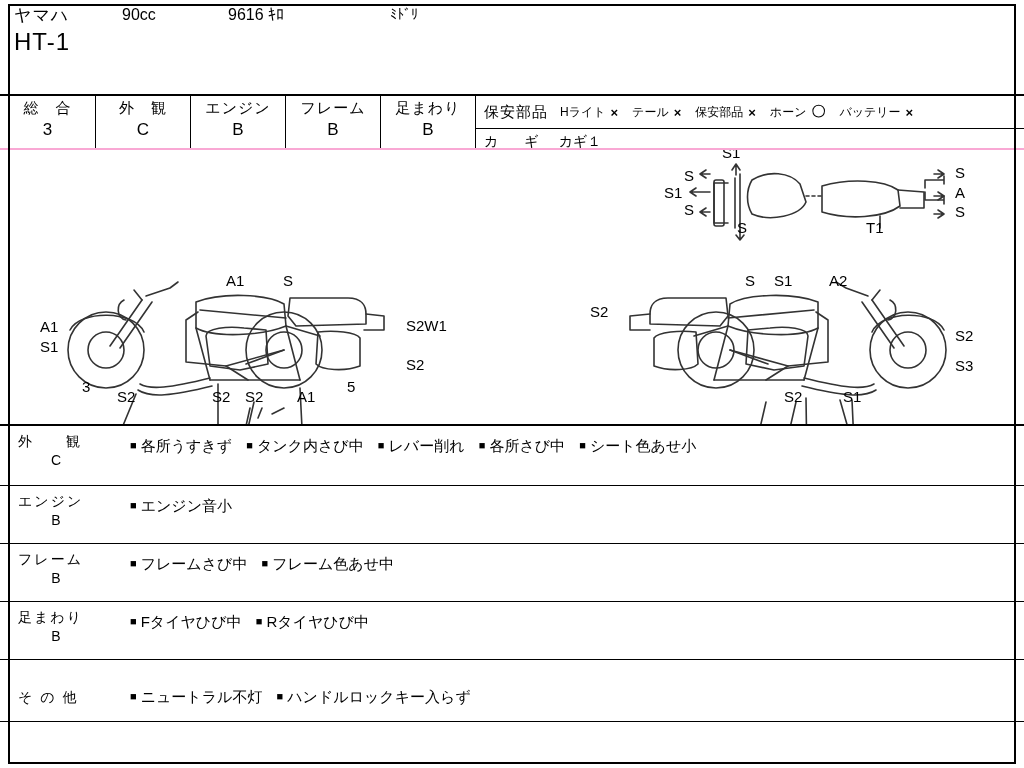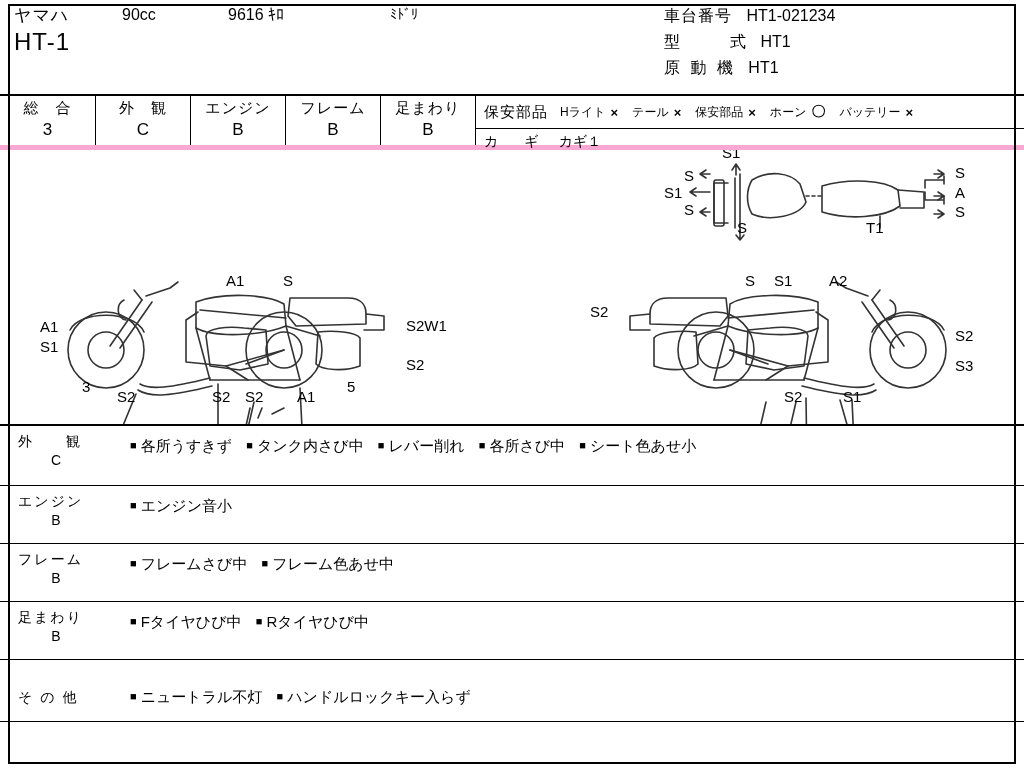--- a/index.html
+++ b/index.html
@@ -61,21 +61,21 @@
     line-height: 26px;
   }
   .hdr-right div span.lbl { display: inline-block; }
   .hdr-vin-label { letter-spacing: 1px; }
   .hdr-kata-label { letter-spacing: 6px; }
 
   
   .grades {
     position: relative;
     height: 54px;
-    border-bottom: 5px solid #f9a8d4;
+    border-bottom: 2px solid #f9a8d4;
     box-sizing: border-box;
     display: flex;
   }
   .grade-cell {
     border-right: 1.5px solid #000;
     box-sizing: border-box;
     text-align: center;
     padding-top: 3px;
   }
   .grade-cell .g-label {
@@ -181,34 +181,20 @@
 <body>
 
 <div id="sheet">
 
   <div class="header">
     <div class="hdr-maker">ヤマハ</div>
     <div class="hdr-model">HT-1</div>
     <div class="hdr-disp">90cc</div>
     <div class="hdr-mileage">9616 ｷﾛ</div>
     <div class="hdr-color">ﾐﾄﾞﾘ</div>
-    <div class="hdr-right">
-      <div>
-        <span class="lbl hdr-vin-label">車台番号</span>
-        <span style="margin-left:10px;">HT1-021234</span>
-      </div>
-      <div>
-        <span class="lbl hdr-kata-label">型　　式</span>
-        <span style="margin-left:4px;">HT1</span>
-      </div>
-      <div>
-        <span class="lbl" style="letter-spacing:3px;">原 動 機</span>
-        <span style="margin-left:8px;">HT1</span>
-      </div>
-    </div>
   </div>
 
   <div class="grades">
     <div class="grade-cell grade-total">
       <span class="g-label">総　合</span>
       <span class="g-value">3</span>
     </div>
     <div class="grade-cell grade-w">
       <span class="g-label">外　観</span>
       <span class="g-value">C</span>

